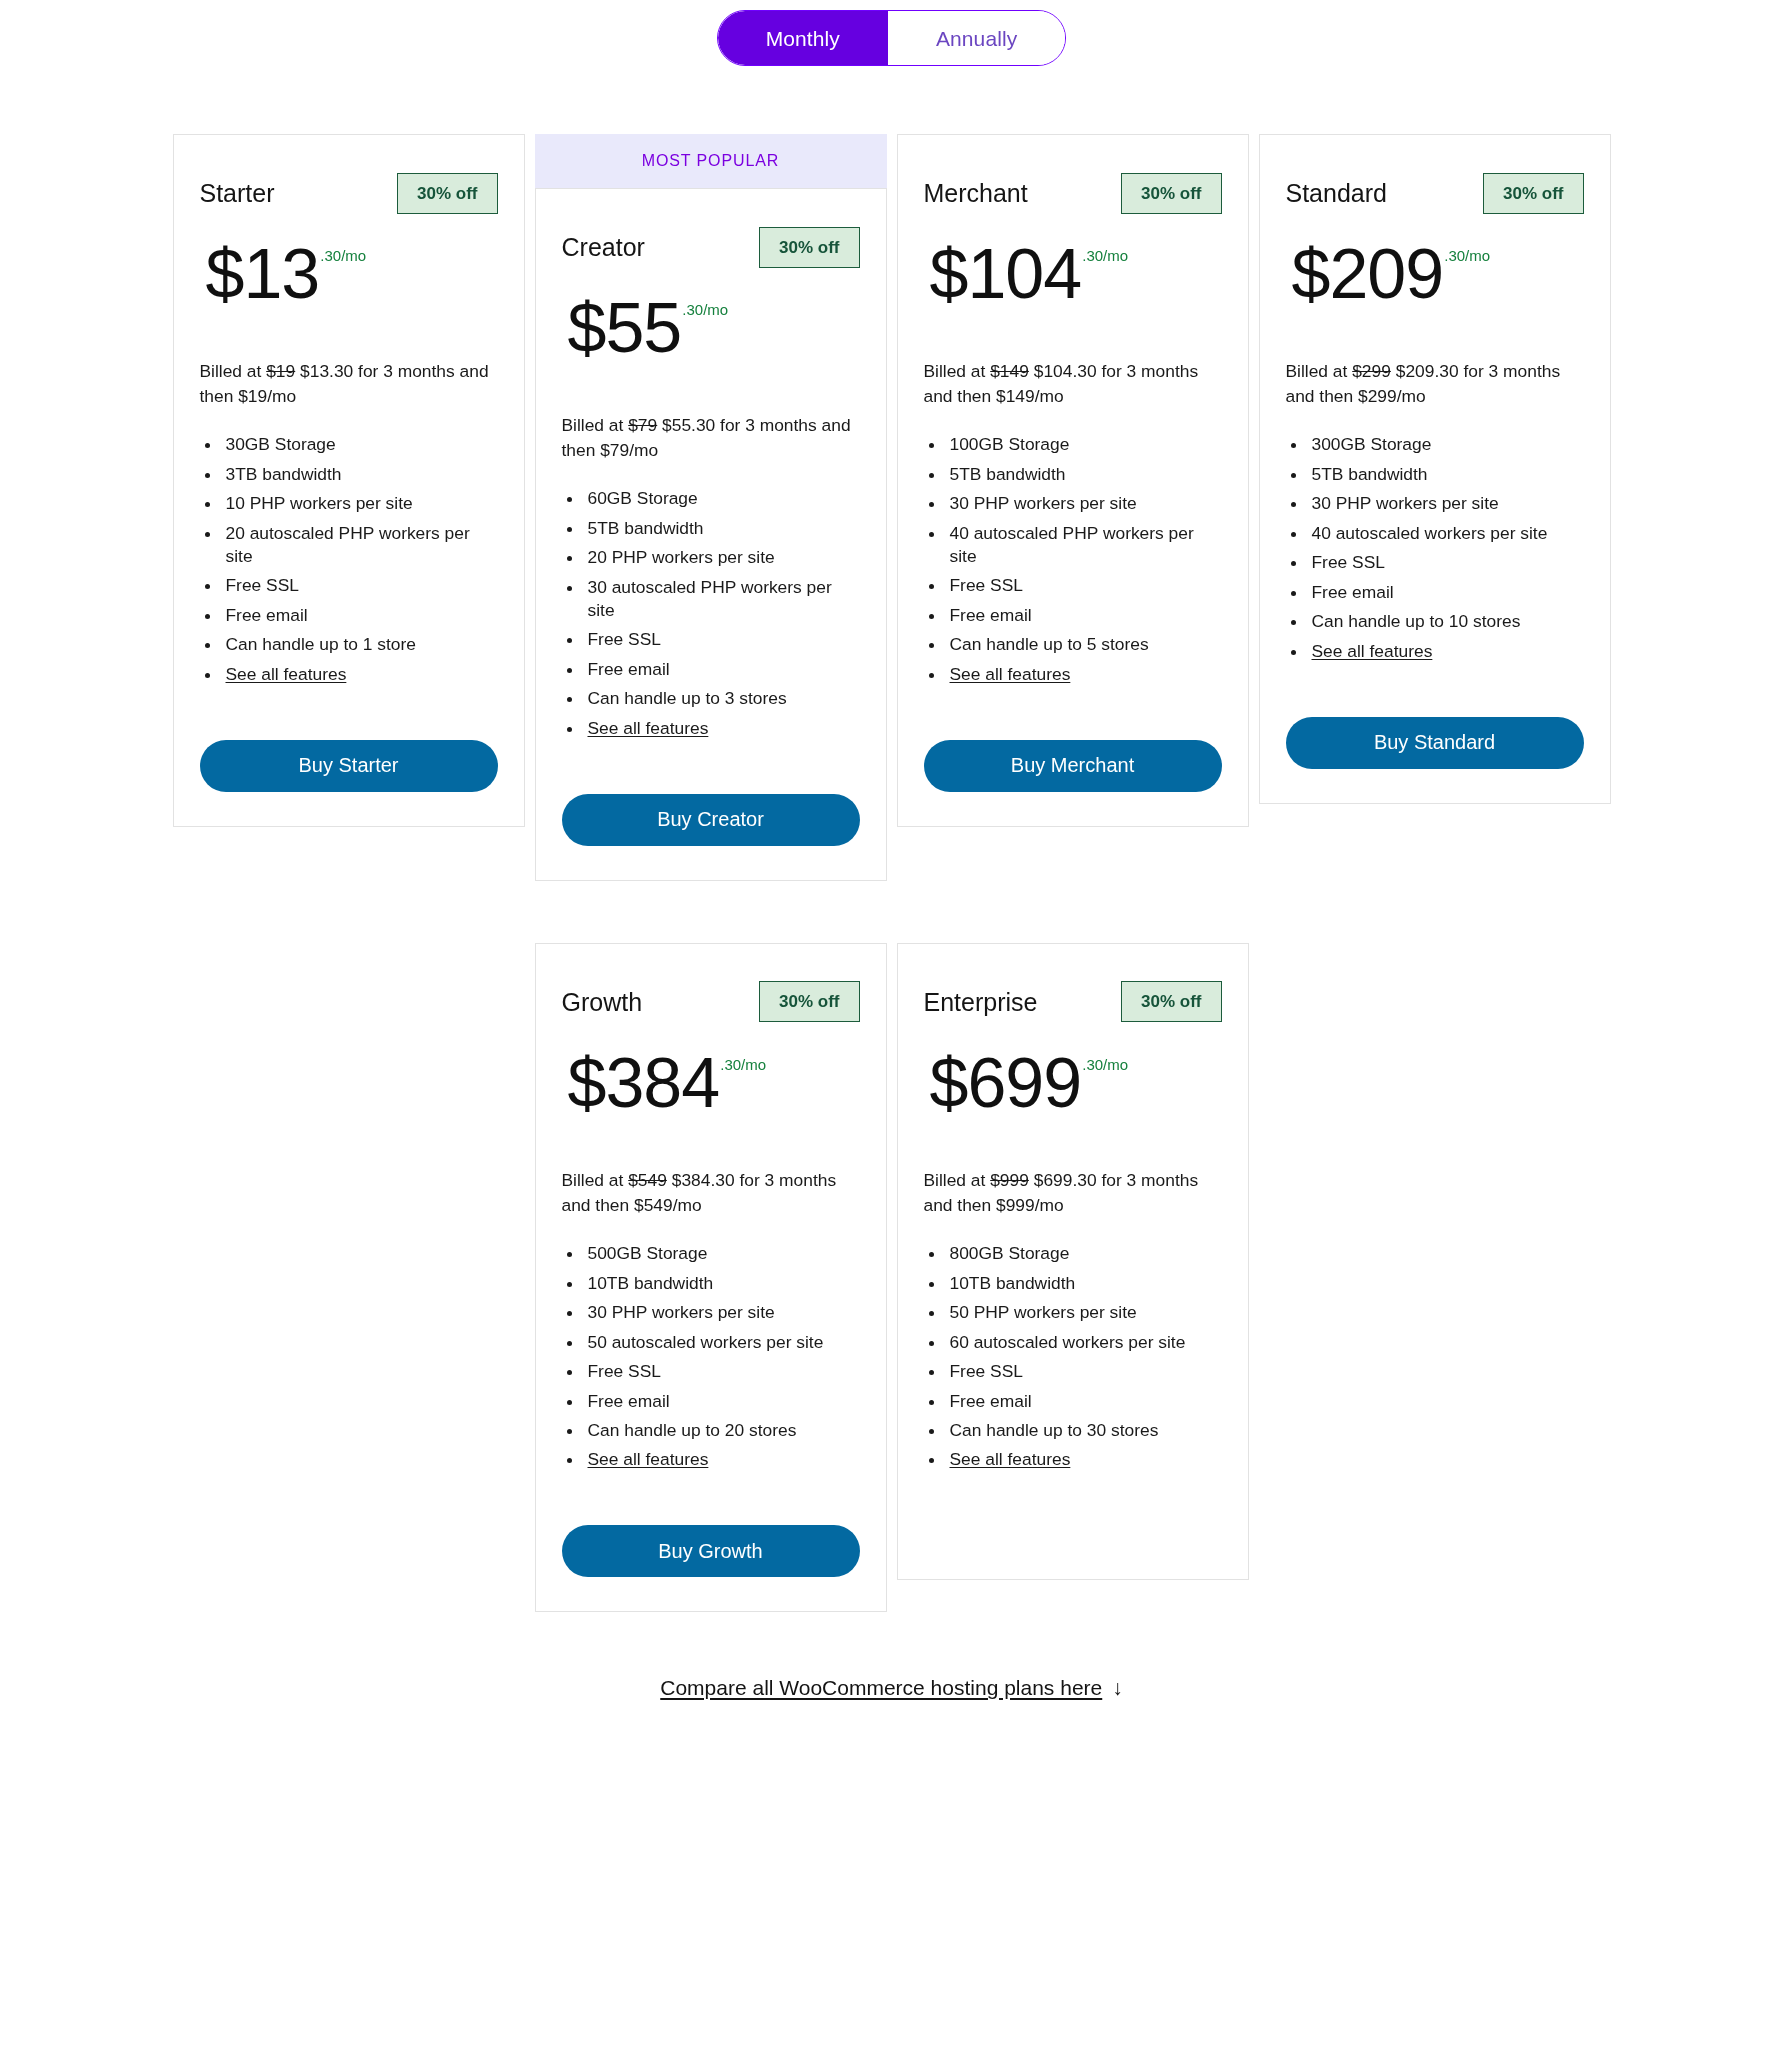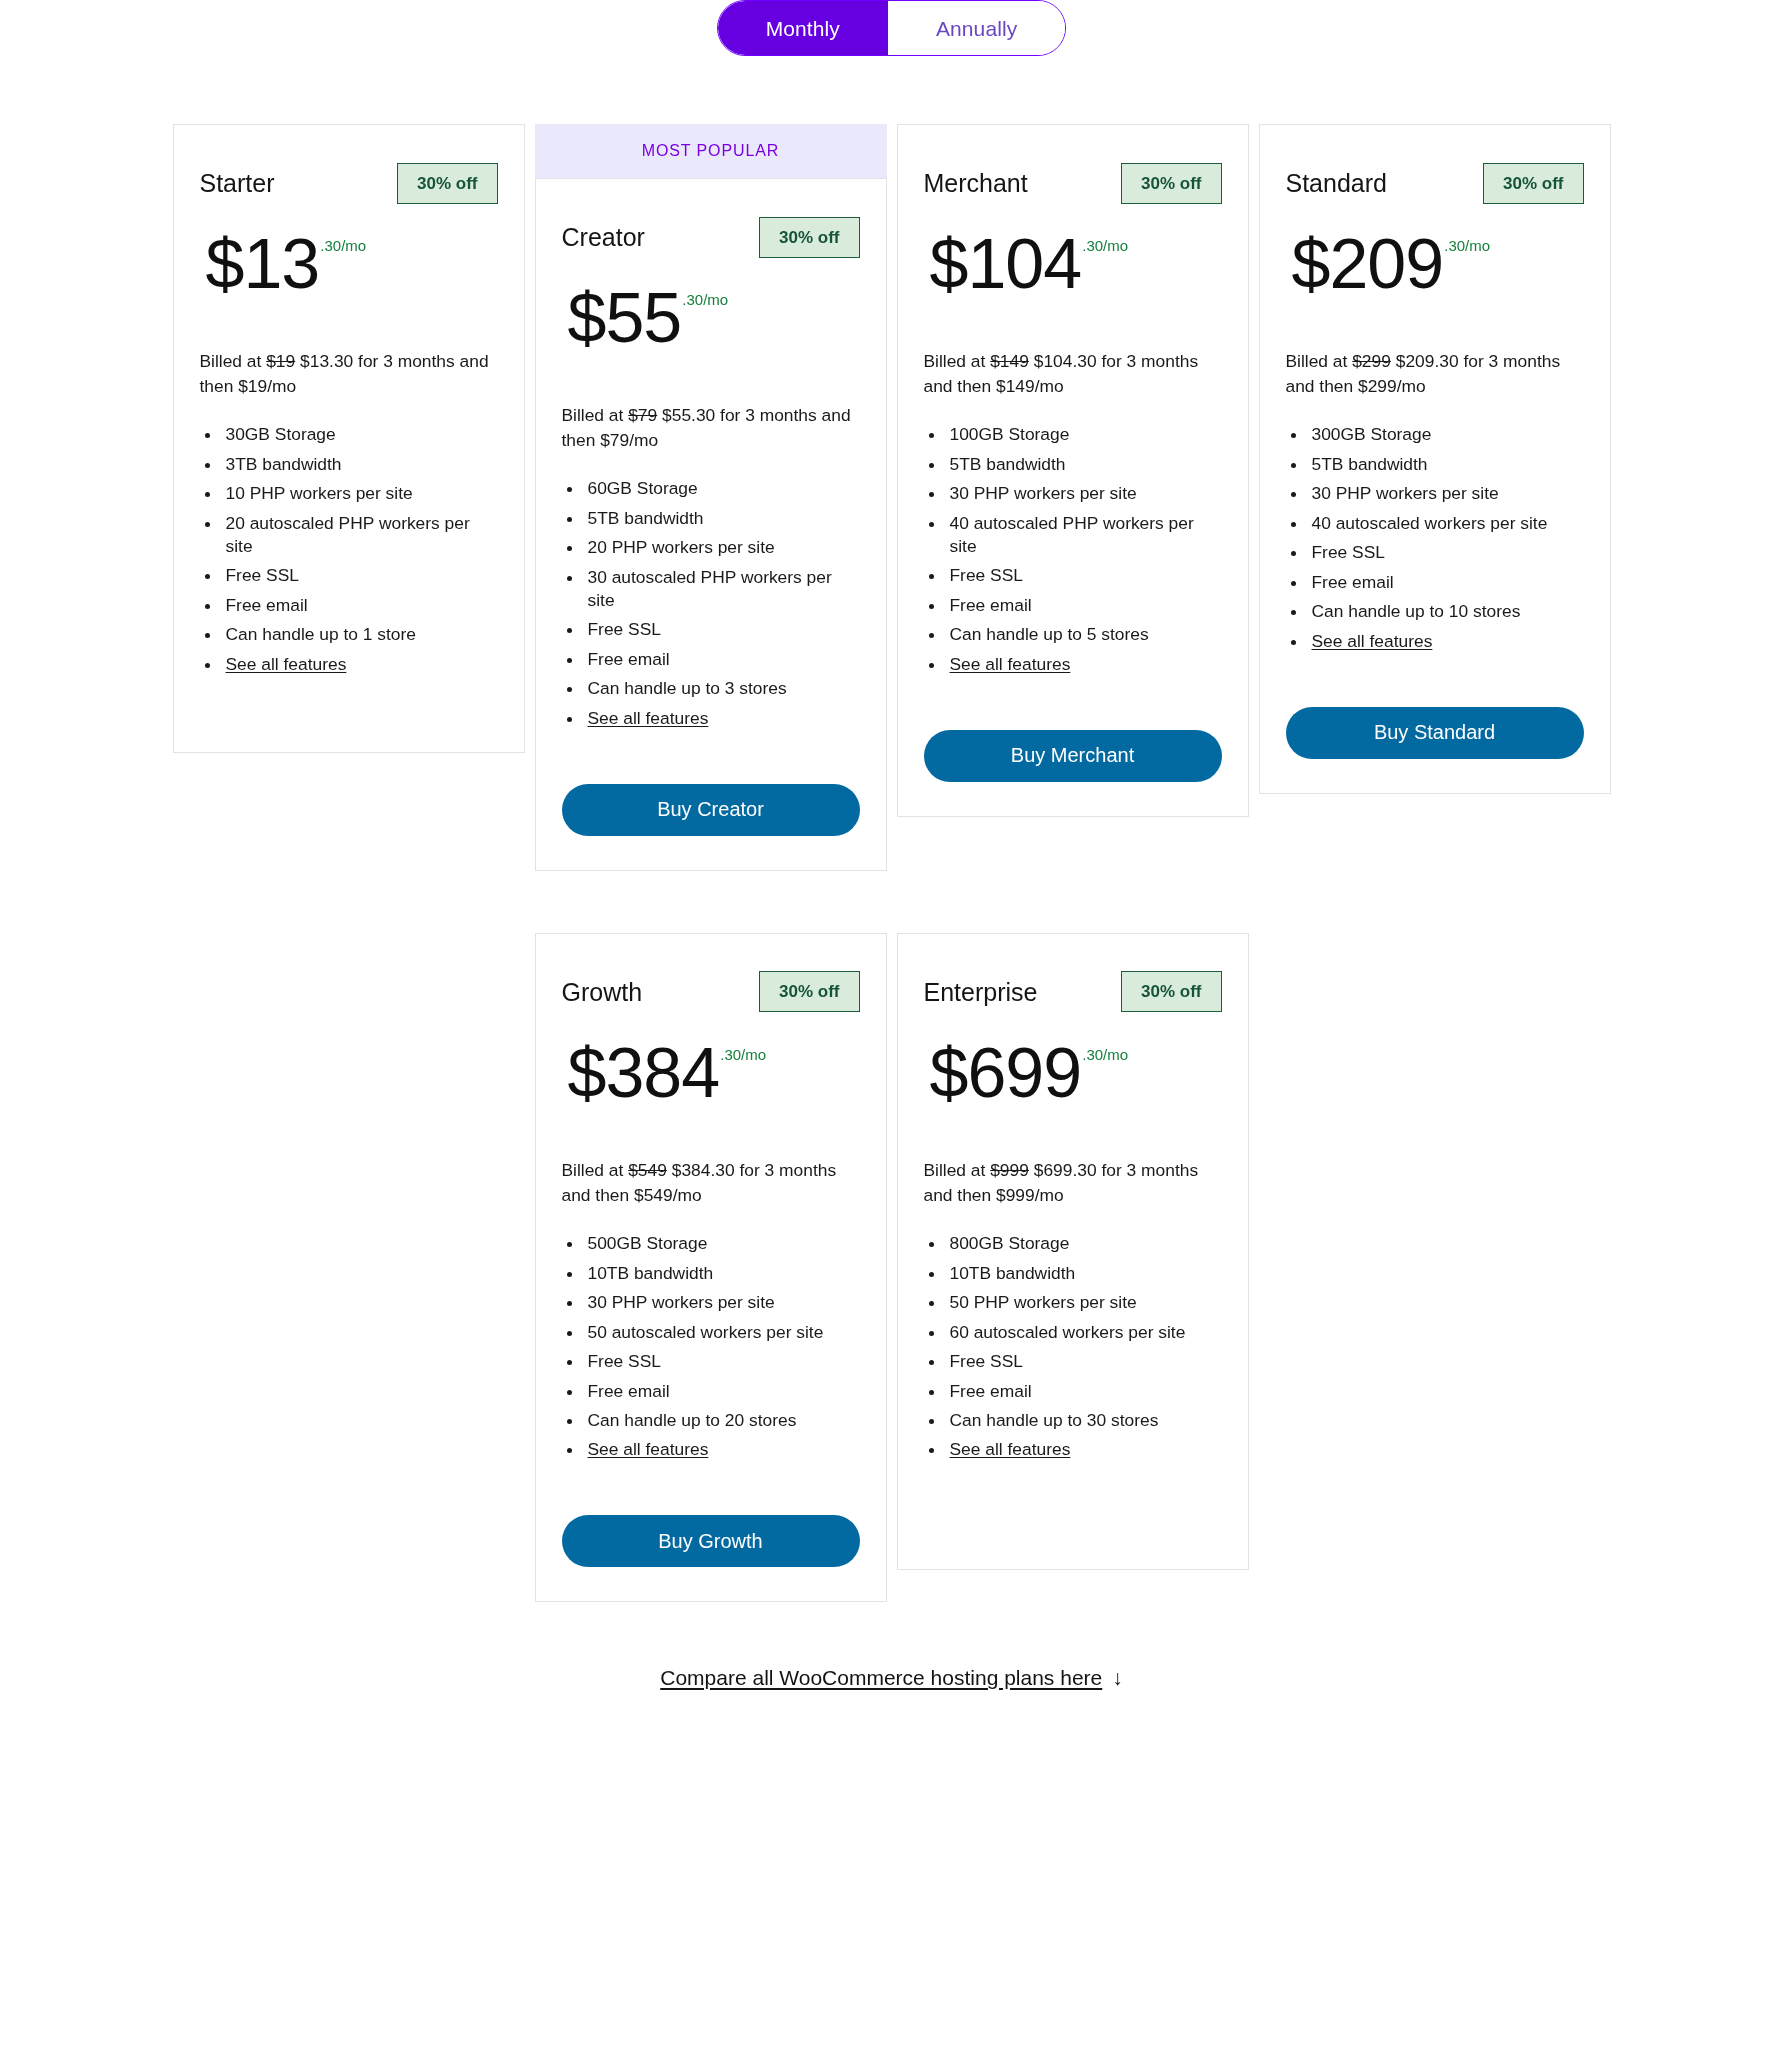--- a/index.html
+++ b/index.html
@@ -14,21 +14,21 @@
   body {
     width: 1783px;
     min-height: 2066px;
     position: relative;
   }
 
   
   .toggle-wrap {
     display: flex;
     justify-content: center;
-    padding-top: 0;
+    padding-top: 10px;
   }
   .toggle {
     display: flex;
     border: 1px solid #7000ff;
     border-radius: 40px;
     overflow: hidden;
     background: #ffffff;
     height: 56px;
   }
   .toggle-opt {
@@ -240,20 +240,21 @@
         <ul class="features">
           <li>30GB Storage</li>
           <li>3TB bandwidth</li>
           <li>10 PHP workers per site</li>
           <li>20 autoscaled PHP workers per site</li>
           <li>Free SSL</li>
           <li>Free email</li>
           <li>Can handle up to 1 store</li>
           <li><a href="#">See all features</a></li>
         </ul>
+        <button class="buy-btn">Buy Starter</button>
       </div>
     </div>
 
     <div class="card-slot">
       <div class="popular-banner">MOST POPULAR</div>
       <div class="card with-banner">
         <div class="card-head">
           <div class="plan-name">Creator</div>
           <div class="discount-badge">30% off</div>
         </div>

